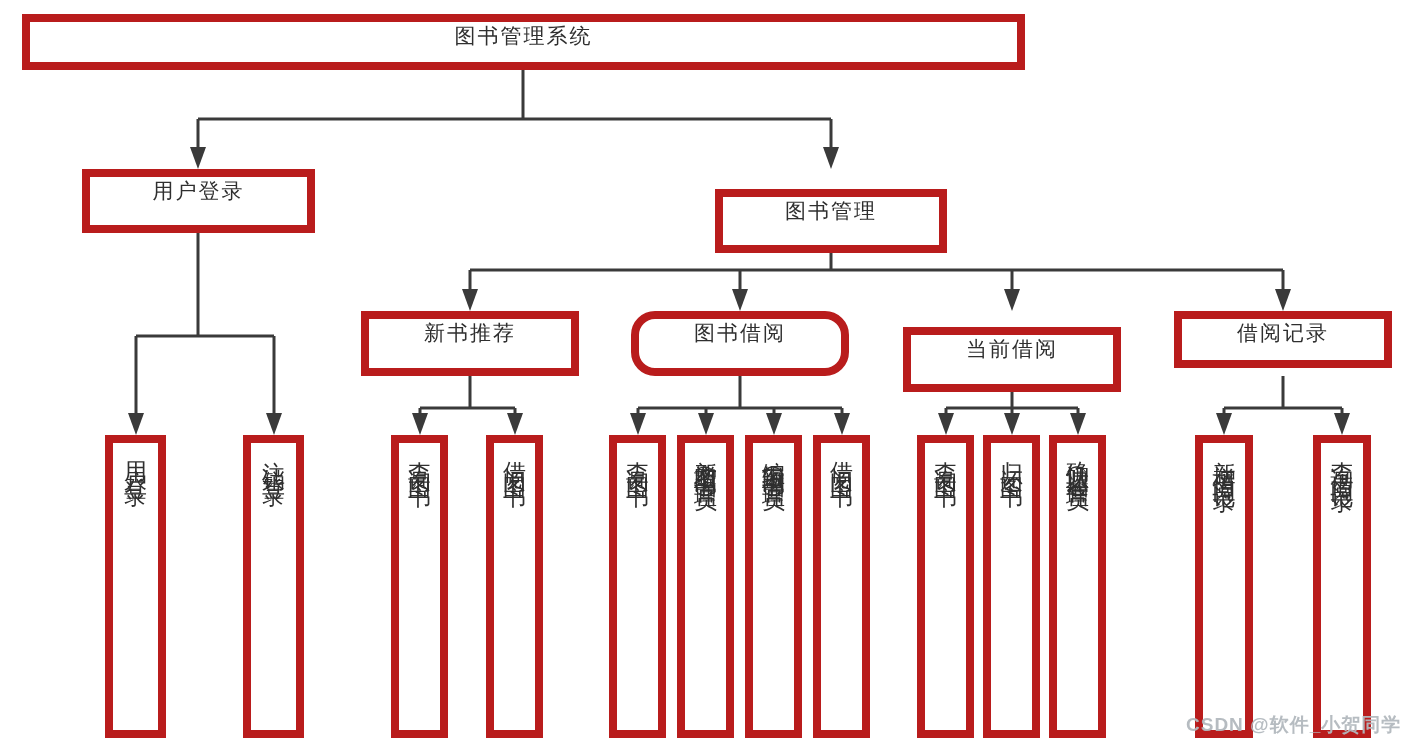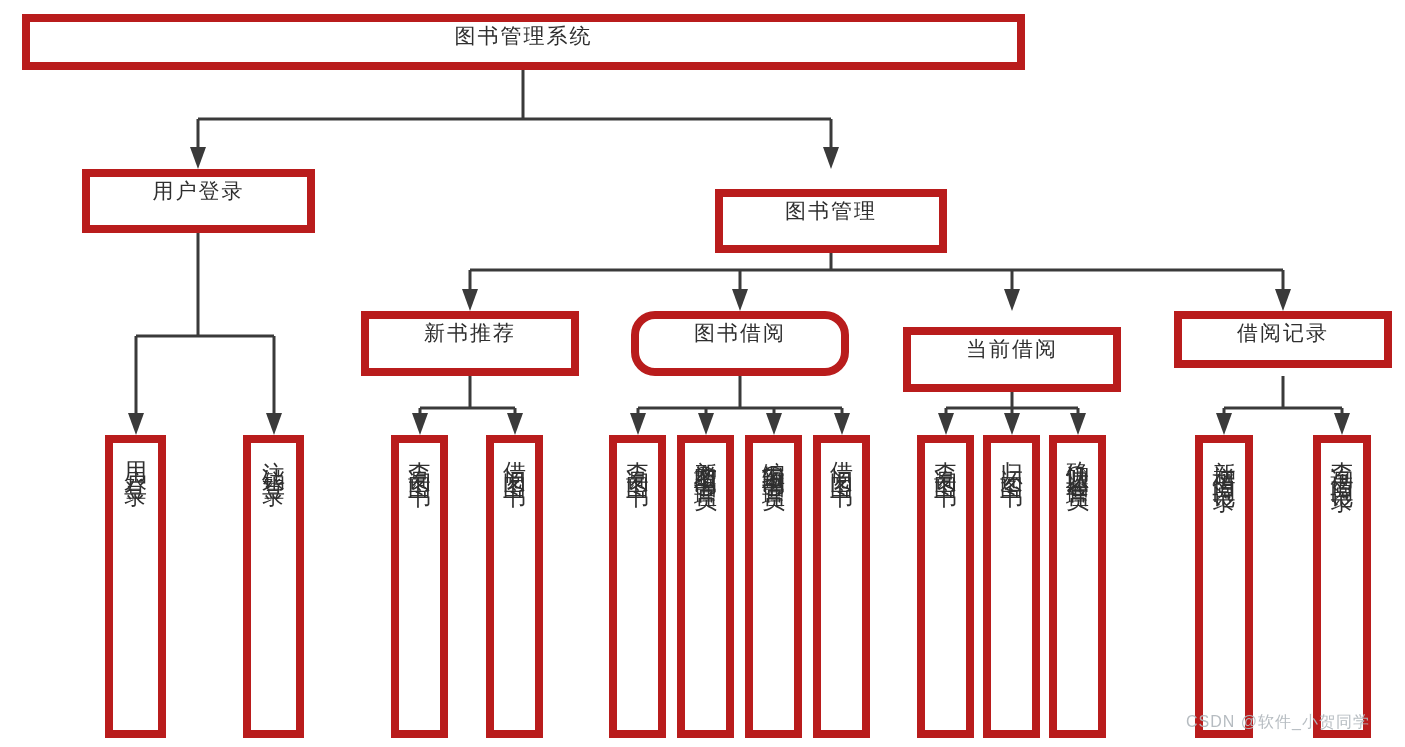--- a/index.html
+++ b/index.html
@@ -35,25 +35,26 @@
     writing-mode: vertical-rl;
     text-orientation: mixed;
     font-size: 23px;
     letter-spacing: 8px;
     line-height: 1;
   }
   .watermark {
     position: absolute;
     left: 1186px;
     top: 712px;
-    font-size: 16px;
+    font-size: 19px;
     color: rgba(178, 184, 190, 0.95);
     letter-spacing: 1px;
     white-space: nowrap;
     z-index: 5;
+    font-weight: bold;
   }
 </style>
 </head>
 <body>
 
 <div id="canvas">
 
   <svg id="wires" viewBox="0 0 1405 747" xmlns="http://www.w3.org/2000/svg">
     <g stroke="#3a3a3a" stroke-width="3" fill="none">
 

